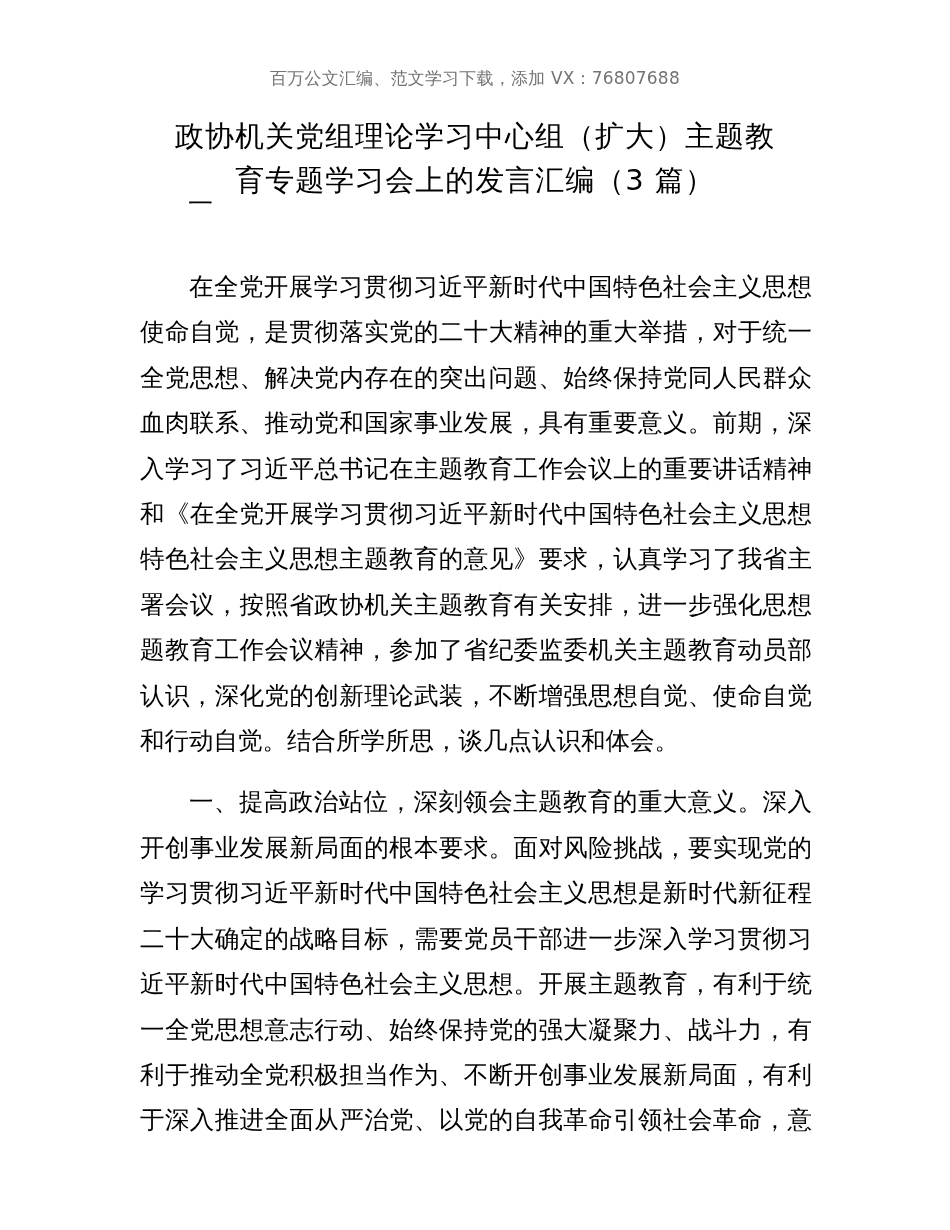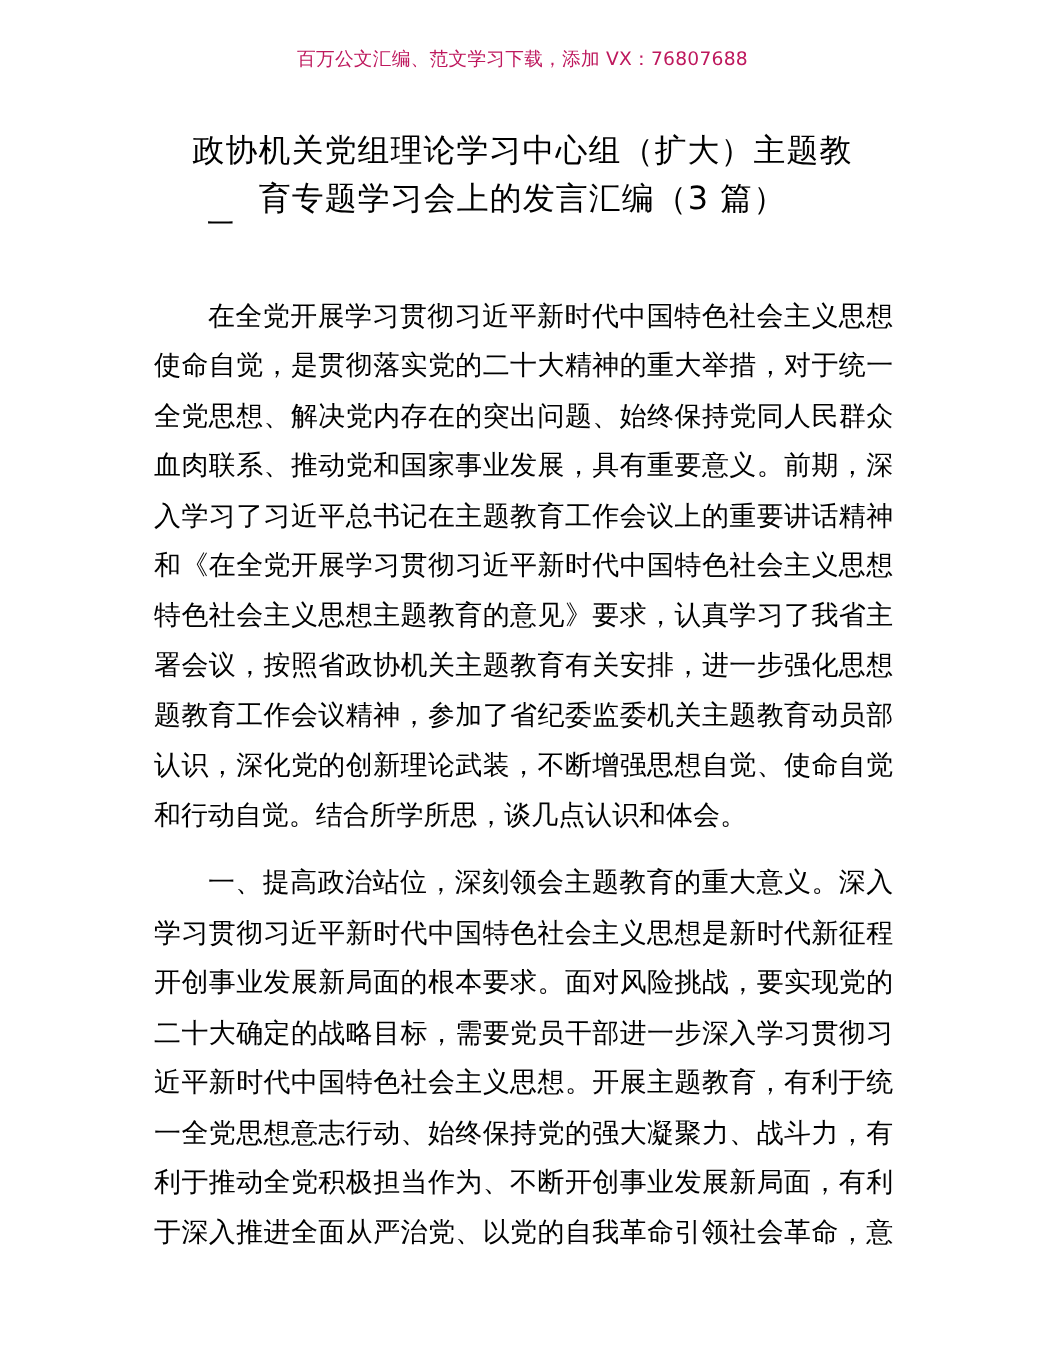--- a/index.html
+++ b/index.html
@@ -10,27 +10,27 @@
     body {
       width: 950px;
       height: 1230px;
       position: relative;
       overflow: hidden;
       font-family: "DejaVu Sans", "Liberation Sans", sans-serif;
       color: #000000;
     }
     .header-banner {
       position: absolute;
-      top: 40px;
+      top: 64px;
       left: 0;
       width: 950px;
       text-align: center;
       font-size: 17px;
       line-height: 28px;
-      color: #be185d;
+      color: #737373;
       letter-spacing: 0.2px;
     }
     .doc-title {
       position: absolute;
       top: 114px;
       left: 120px;
       width: 710px;
       text-align: center;
       font-size: 29px;
       line-height: 44px;
@@ -90,21 +90,21 @@
     <span class="line" style="text-indent:0">入学习了习近平总书记在主题教育工作会议上的重要讲话精神</span>
     <span class="line" style="text-indent:0">和《在全党开展学习贯彻习近平新时代中国特色社会主义思想</span>
     <span class="line" style="text-indent:0">特色社会主义思想主题教育的意见》要求，认真学习了我省主</span>
     <span class="line" style="text-indent:0">署会议，按照省政协机关主题教育有关安排，进一步强化思想</span>
     <span class="line" style="text-indent:0">题教育工作会议精神，参加了省纪委监委机关主题教育动员部</span>
     <span class="line" style="text-indent:0">认识，深化党的创新理论武装，不断增强思想自觉、使命自觉</span>
     <span class="line" style="text-indent:0; text-align-last:left">和行动自觉。结合所学所思，谈几点认识和体会。</span>
   </p>
   <p>
     <span class="line" style="padding-left:49px; text-indent:0">一、提高政治站位，深刻领会主题教育的重大意义。深入</span>
+    <span class="line" style="text-indent:0">开创事业发展新局面的根本要求。面对风险挑战，要实现党的</span>
     <span class="line" style="text-indent:0">学习贯彻习近平新时代中国特色社会主义思想是新时代新征程</span>
-    <span class="line" style="text-indent:0">开创事业发展新局面的根本要求。面对风险挑战，要实现党的</span>
     <span class="line" style="text-indent:0">二十大确定的战略目标，需要党员干部进一步深入学习贯彻习</span>
     <span class="line" style="text-indent:0">近平新时代中国特色社会主义思想。开展主题教育，有利于统</span>
     <span class="line" style="text-indent:0">一全党思想意志行动、始终保持党的强大凝聚力、战斗力，有</span>
     <span class="line" style="text-indent:0">利于推动全党积极担当作为、不断开创事业发展新局面，有利</span>
     <span class="line" style="text-indent:0">于深入推进全面从严治党、以党的自我革命引领社会革命，意</span>
   </p>
 </div>
 
 </body></html>

